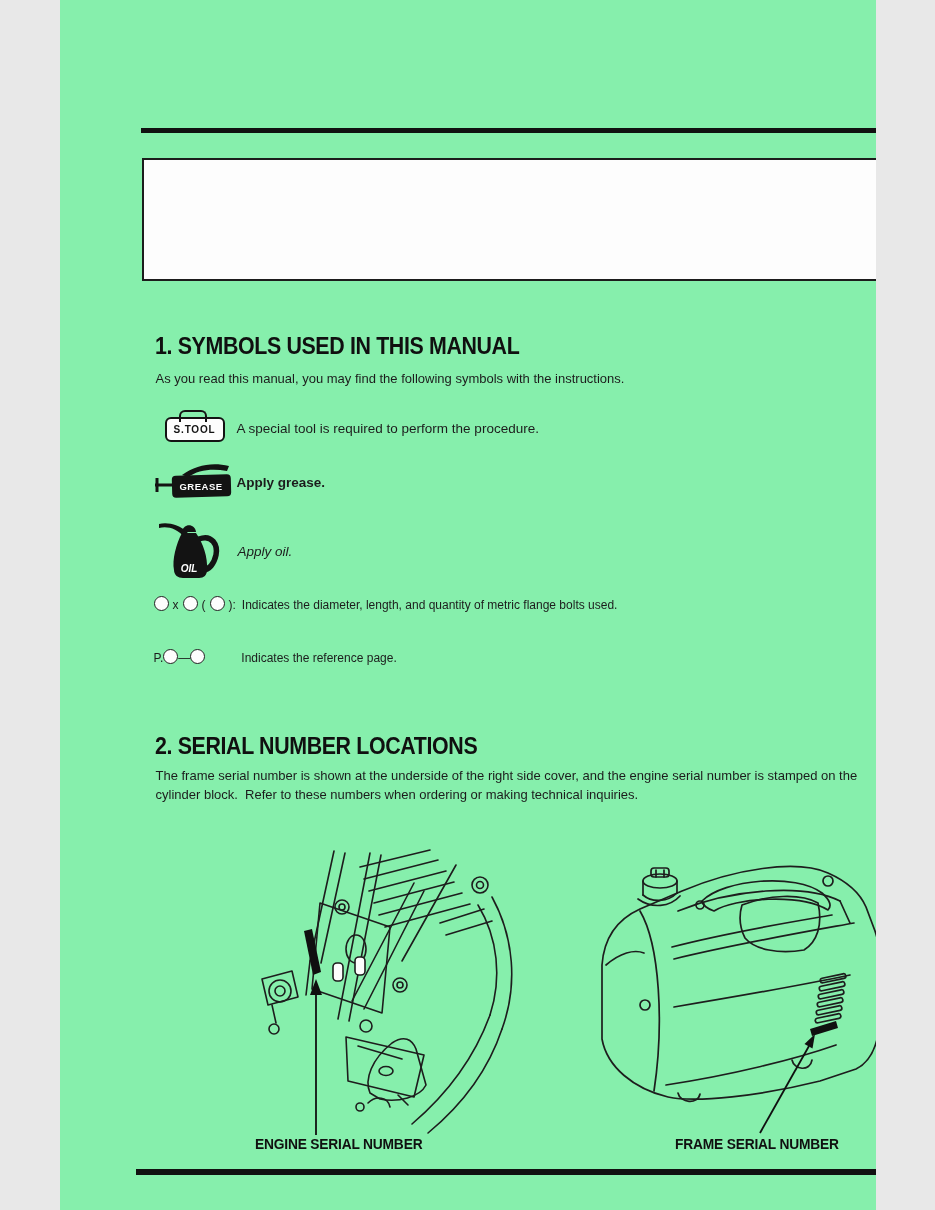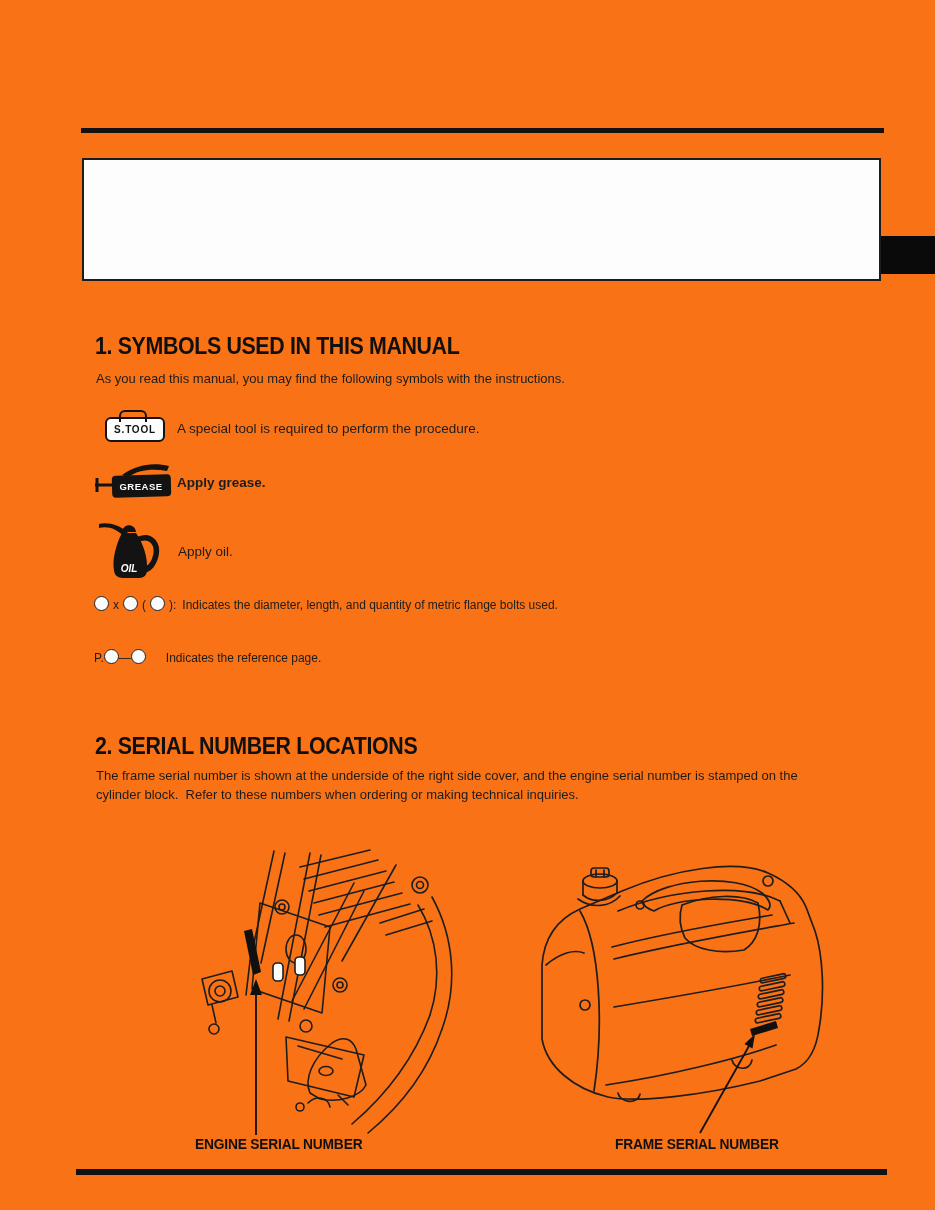--- a/index.html
+++ b/index.html
@@ -1,18 +1,18 @@
 <!DOCTYPE html>
 <html><head>
 <meta charset="utf-8">
 <style>
   html,body{margin:0;padding:0;background:#e8e8e8;}
   .page{
-    position:relative;width:935px;height:1210px;margin:0 auto;
-    background:#f97316;overflow:hidden;
+    position:relative;width:816px;height:1210px;margin:0 auto;
+    background:#86efac;overflow:hidden;
     font-family:"Liberation Sans","DejaVu Sans",sans-serif;color:#1a1a1a;
   }
   .rule{position:absolute;background:#111;}
   .top-rule{left:81px;top:128px;width:803px;height:5px;}
   .bottom-rule{left:76px;top:1169px;width:811px;height:6px;}
   .notice-box{position:absolute;left:82px;top:158px;width:795px;height:119px;border:2px solid #1c1c1c;background:#fdfdfd;}
   .thumb-tab{position:absolute;left:881px;top:236px;width:54px;height:38px;background:#0a0a0a;}
   .h1{
     position:absolute;font-size:23px;font-weight:bold;color:#101010;
     letter-spacing:-0.4px;white-space:nowrap;
@@ -74,28 +74,28 @@
 
   <div class="icon-wrap" style="left:97px;top:517px;">
     <svg width="68" height="64" viewBox="0 0 68 64">
       <path d="M31,16 C22,7 10,5 2,7 L2,11 C10,9 20,11 28,21 Z" fill="#131313"></path>
       <path d="M25,15 C26,6 38,6 39,15 Z" fill="#131313"></path>
       <path d="M42,22 C55,17 61,28 59,38 C57,47 52,53 46,53" stroke="#131313" stroke-width="5.5" fill="none" stroke-linecap="round"></path>
       <path d="M25,16 C19,27 15,43 17,53 C17,58 21,61 26,61 L42,61 C47,61 50,58 50,53 C51,40 46,26 39,16 Z" fill="#131313"></path>
       <text x="32" y="55" text-anchor="middle" font-family="Liberation Sans, sans-serif" font-size="10" font-weight="bold" font-style="italic" fill="#ffffff">OIL</text>
     </svg>
   </div>
-  <div class="sym-desc" style="left:178px;top:544px;">Apply oil.</div>
+  <div class="sym-desc" style="left:178px;top:544px;font-style:italic;">Apply oil.</div>
 
   <div class="note-row" style="left:94px;top:596px;">
     <span class="circ"></span><span class="sep" style="margin:0 4px;">x</span><span class="circ"></span><span class="sep" style="margin:0 4px;">(</span><span class="circ"></span><span class="sep" style="margin-left:4px;">):</span><span style="margin-left:6px;">Indicates the diameter, length, and quantity of metric flange bolts used.</span>
   </div>
 
   <div class="note-row" style="left:94px;top:649px;">
-    <span>P.</span><span class="circ"></span><span>—</span><span class="circ"></span><span style="margin-left:20px;">Indicates the reference page.</span>
+    <span>P.</span><span class="circ"></span><span>—</span><span class="circ"></span><span style="margin-left:36px;">Indicates the reference page.</span>
   </div>
 
   <div class="h1" style="left:95px;top:733px;">2. SERIAL NUMBER LOCATIONS</div>
   <div class="body-text" style="left:96px;top:766px;">The frame serial number is shown at the underside of the right side cover, and the engine serial number is stamped on the</div>
   <div class="body-text" style="left:96px;top:785px;">cylinder block.  Refer to these numbers when ordering or making technical inquiries.</div>
 
   <div class="figure" style="left:190px;top:843px;">
     <svg width="272" height="292" viewBox="0 0 272 292">
       <g stroke="#1d1d1d" stroke-width="1.6" fill="none" stroke-linecap="round" stroke-linejoin="round">
 

